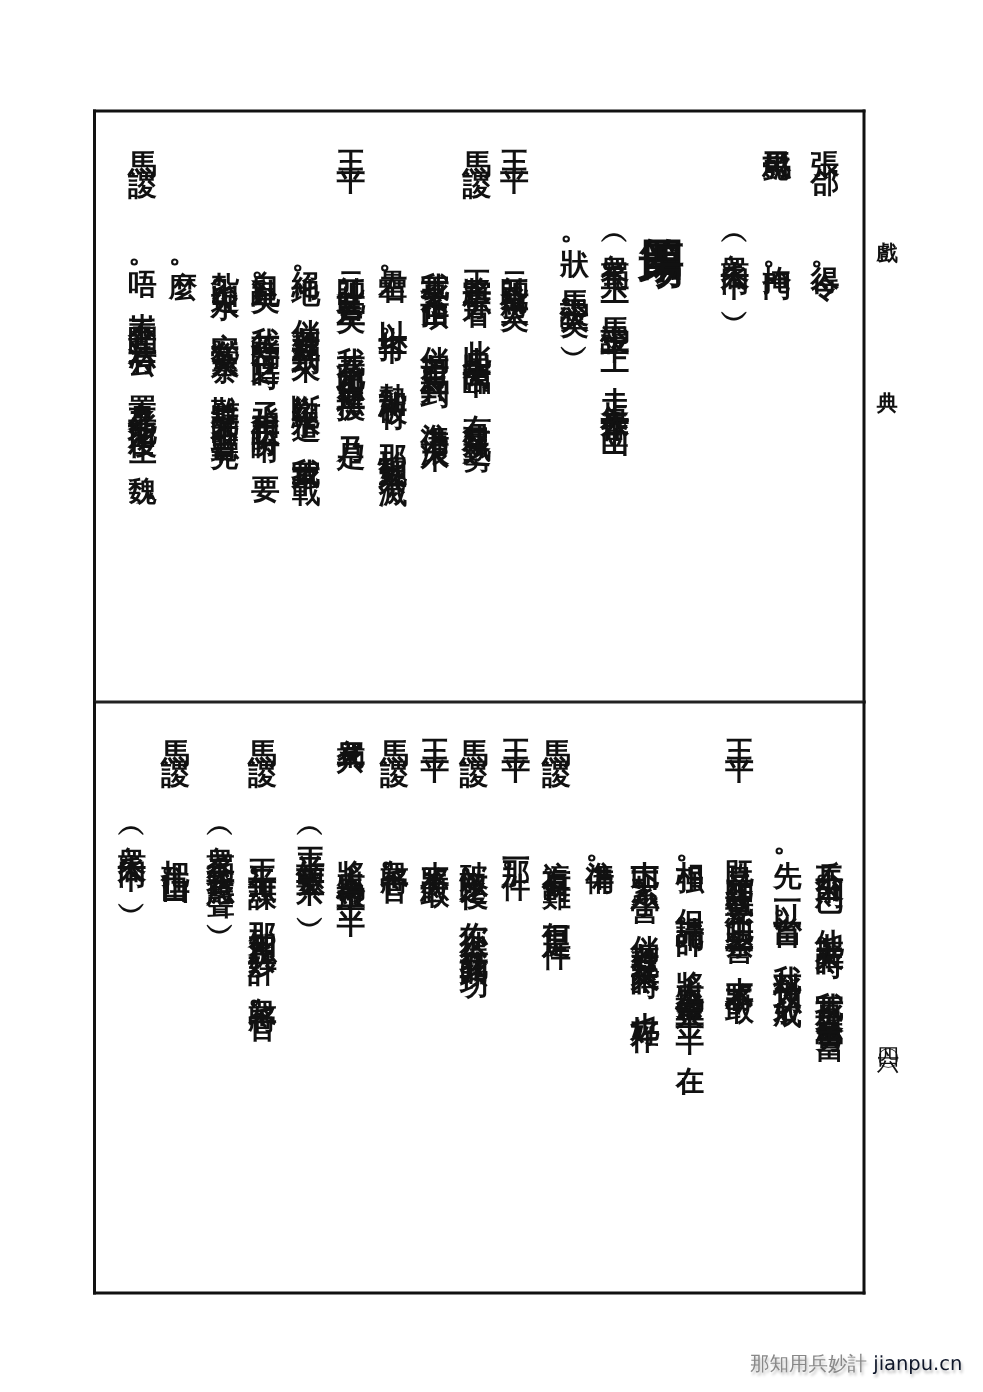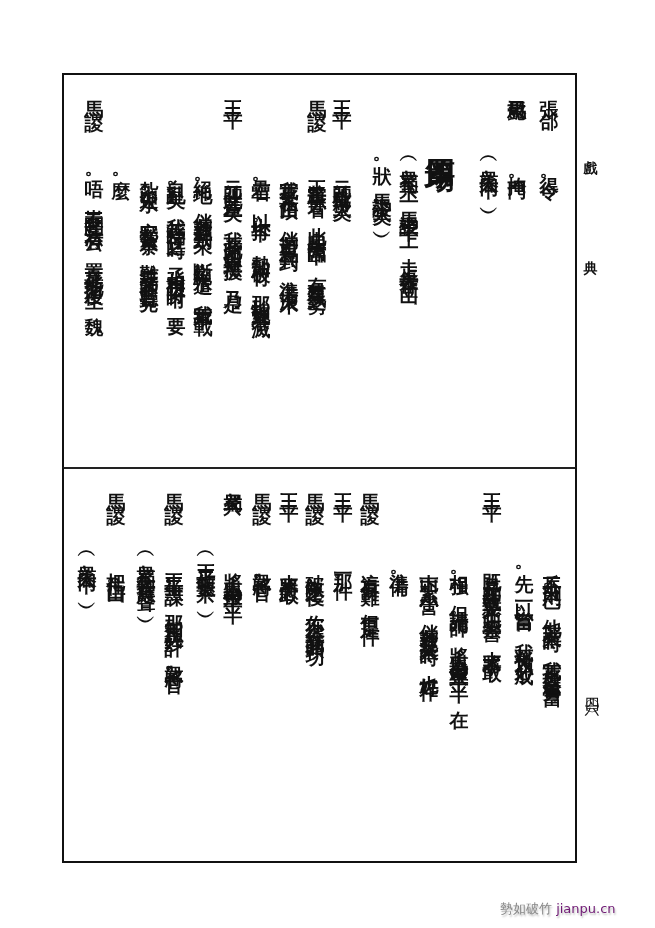--- a/index.html
+++ b/index.html
@@ -28,21 +28,21 @@
     font-size: 14px; font-weight: bold;
   }
   .pg {
     position: absolute; writing-mode: vertical-rl; text-orientation: upright;
     font-size: 15px; letter-spacing: 1px;
   }
   .wm {
     position: absolute; left: 500px; top: 900px; font-size: 13px; color: #888;
     font-family: "DejaVu Sans", sans-serif; text-shadow: 1px 2px 2px #bbb;
   }
-  .wm .en { color: #701a75; }
+  .wm .en { color: #0f172a; }
 </style>
 </head>
 <body>
 
 <div class="hdr" style="left:582px; top:150px;">戲</div>
 <div class="hdr" style="left:582px; top:250px;">典</div>
 <div class="pg" style="left:582px; top:686px;">四〇六</div>
 
 <div class="frame frame-top"></div>
 <div class="frame frame-bottom"></div>
@@ -118,15 +118,15 @@
 
   <div class="col" style="left:135px; top:545px;">（衆蜀兵答應一聲。）</div>
 
   <div class="spk" style="left:105px; top:478px;">馬謖</div>
   <div class="col" style="left:105px; top:558px;">把住山口。</div>
 
   <div class="col" style="left:76px; top:545px;">（衆人同下。）</div>
 </div>
 
 <div class="wm">
-  <span>勢如破竹</span>
+  <span>那知用兵妙計</span>
   <span class="en">jianpu.cn</span>
 </div>
 
 </body></html>

